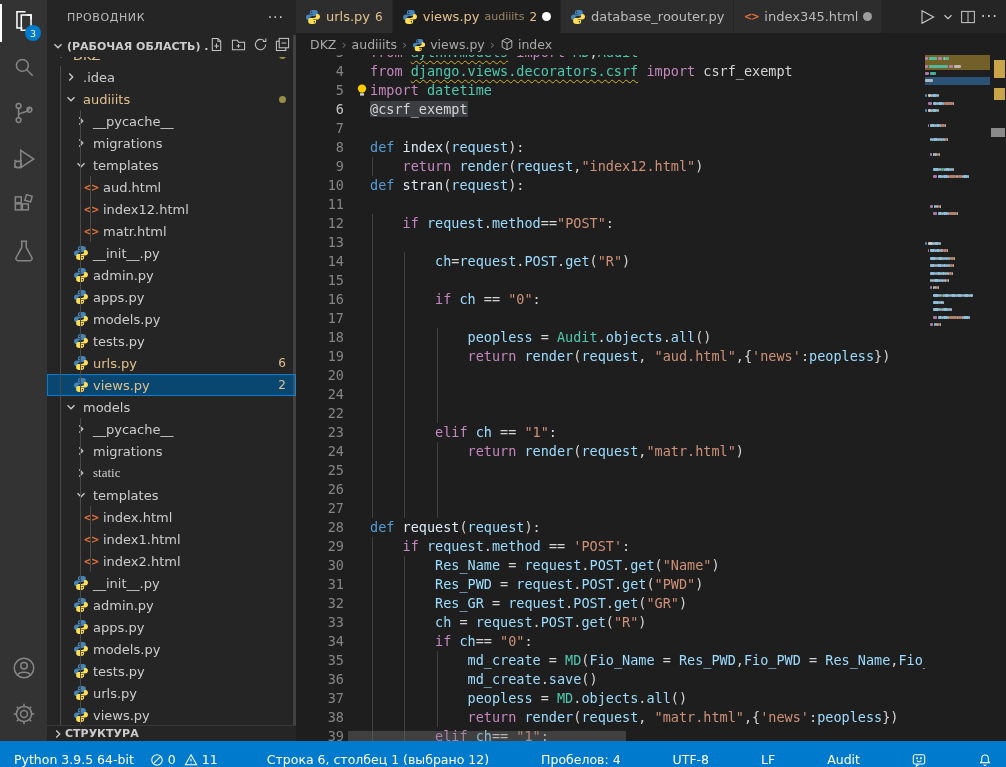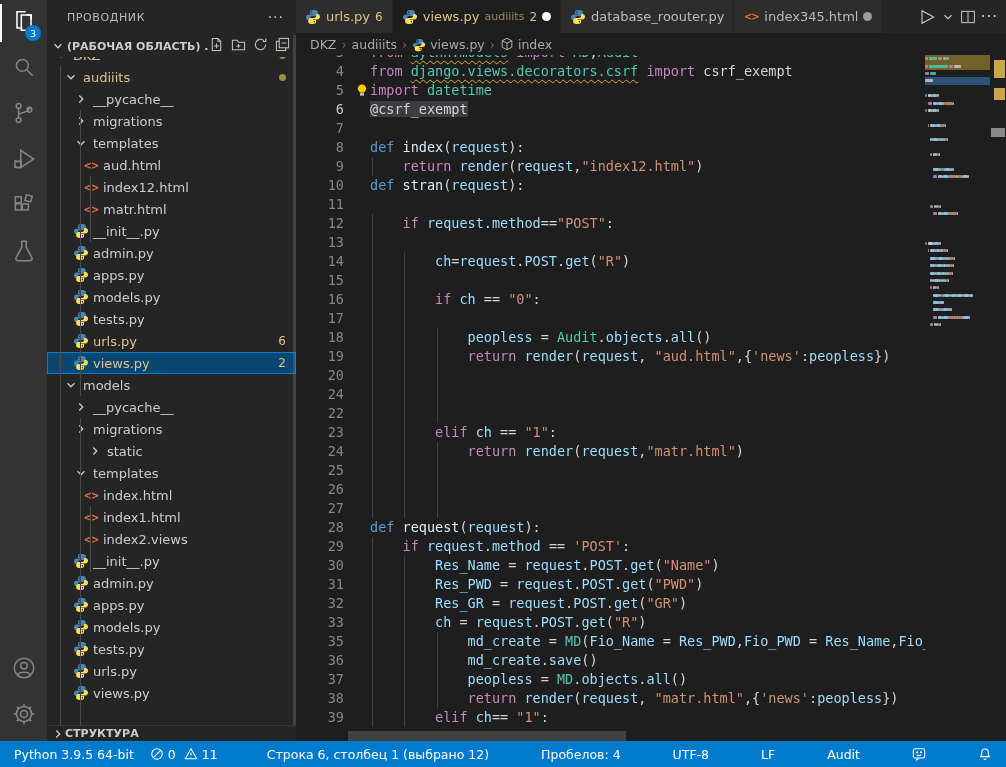--- a/index.html
+++ b/index.html
@@ -80,21 +80,21 @@
   .mrow { height:7.4px; position:relative; display:flex; align-items:center; }
   .mseg { height:3px; flex:none; border-radius:1px; opacity:.85; }
   .mrow.warnbg { background:rgba(200,160,50,.5); }
   .mrow.selbg2 { background:rgba(50,100,150,.75); }
   .ruler { position:absolute; top:0; right:0; bottom:0; width:16px; background:#1e1e1e; }
   .rmark { position:absolute; right:1px; }
 
   
   .statusbar { position:absolute; left:0; right:0; bottom:0; height:26px; background:#007acc; display:flex;
     align-items:center; color:#ffffff; font-size:12.5px; z-index:6; }
-  .st-item { display:flex; align-items:center; gap:4px; padding:0 8px; height:26px; cursor:pointer; }
+  .st-item { display:flex; align-items:flex-end; gap:4px; padding:0 8px; height:26px; cursor:pointer; }
   .st-left { display:flex; margin-left:6px; }
   .st-right { display:flex; margin-left:auto; margin-right:6px;gap:36px; }
   .st-item svg { stroke:#ffffff; fill:none; stroke-width:1.2; width:14px; height:14px; }
 </style>
 </head>
 <body>
 
 <div class="root">
 
   <div class="activitybar">
@@ -196,20 +196,28 @@
             <span class="ficon">
               <svg viewBox="0 0 16 16" width="14" height="14" stroke="#cccccc" fill="none" stroke-width="1.5">
                 <path d="M4 6l4 4 4-4"></path>
               </svg>
             </span>
             <span class="name">DKZ</span>
             <span class="right">
               <span class="tdot"></span>
             </span>
           </div>
+          <div class="trow" style="padding-left: 16px;">
+            <span class="ficon">
+              <svg viewBox="0 0 16 16" width="14" height="14" stroke="#cccccc" fill="none" stroke-width="1.5">
+                <path d="M6 4l4 4-4 4"></path>
+              </svg>
+            </span>
+            <span class="name">.idea</span>
+          </div>
           <div class="trow modified" style="padding-left: 16px;">
             <span class="ficon">
               <svg viewBox="0 0 16 16" width="14" height="14" stroke="#cccccc" fill="none" stroke-width="1.5">
                 <path d="M4 6l4 4 4-4"></path>
               </svg>
             </span>
             <span class="name">audiiits</span>
             <span class="right">
               <span class="tdot"></span>
             </span>
@@ -342,21 +350,21 @@
             <span class="name">__pycache__</span>
           </div>
           <div class="trow" style="padding-left: 26px;">
             <span class="ficon">
               <svg viewBox="0 0 16 16" width="14" height="14" stroke="#cccccc" fill="none" stroke-width="1.5">
                 <path d="M6 4l4 4-4 4"></path>
               </svg>
             </span>
             <span class="name">migrations</span>
           </div>
-          <div class="trow" style="padding-left: 40px;">
+          <div class="trow" style="padding-left: 26px; font-family: Liberation Serif, serif;">
             <span class="ficon">
               <svg viewBox="0 0 16 16" width="14" height="14" stroke="#cccccc" fill="none" stroke-width="1.5">
                 <path d="M6 4l4 4-4 4"></path>
               </svg>
             </span>
             <span class="name">static</span>
           </div>
           <div class="trow" style="padding-left: 26px;">
             <span class="ficon">
               <svg viewBox="0 0 16 16" width="14" height="14" stroke="#cccccc" fill="none" stroke-width="1.5">
@@ -374,21 +382,21 @@
           <div class="trow" style="padding-left: 36px;">
             <span class="ficon">
               <span class="html-ic">&lt;&gt;</span>
             </span>
             <span class="name">index1.html</span>
           </div>
           <div class="trow" style="padding-left: 36px;">
             <span class="ficon">
               <span class="html-ic">&lt;&gt;</span>
             </span>
-            <span class="name">index2.views</span>
+            <span class="name">index2.html</span>
           </div>
           <div class="trow" style="padding-left: 26px;">
             <span class="ficon">
               <svg viewBox="0 0 16 16" width="16" height="16">
                 <path fill="#4584b6" stroke="none" d="M7.9 1C6.1 1 4.9 1.8 4.9 3.2V5h3.2v.6H3.8C2.2 5.6 1 6.6 1 8.2c0 1.7 1 2.9 2.6 2.9h1.3V9.3C4.9 8 6 7 7.3 7h3.4c1.2 0 2.1-1 2.1-2.2V3.2C12.8 1.9 11.6 1 9.9 1zM6.6 2.4a.75.75 0 1 1 0 1.5.75.75 0 0 1 0-1.5z"></path>
                 <path fill="#ffde57" stroke="none" d="M8.1 15c1.8 0 3-.8 3-2.2V11H7.9v-.6h4.3c1.6 0 2.8-1 2.8-2.6 0-1.7-1-2.9-2.6-2.9h-1.3v1.8c0 1.3-1.1 2.3-2.4 2.3H5.3c-1.2 0-2.1 1-2.1 2.2v1.6C3.2 14.1 4.4 15 6.1 15zM9.4 13.6a.75.75 0 1 1 0-1.5.75.75 0 0 1 0 1.5z"></path>
               </svg>
             </span>
             <span class="name">__init__.py</span>
           </div>
@@ -585,20 +593,21 @@
             <div class="code-line"><span class="ln">24</span><span class="ltext"><span class="guide" style="left: 2px;"></span><span class="guide" style="left: 34.48px;"></span><span class="guide" style="left: 66.96px;"></span><span class="tk-p">            </span><span class="tk-k">return</span><span class="tk-p"> </span><span class="tk-v">render</span><span class="tk-p">(</span><span class="tk-v">request</span><span class="tk-p">,</span><span class="tk-s">"matr.html"</span><span class="tk-p">)</span></span></div>
             <div class="code-line"><span class="ln">25</span><span class="ltext"><span class="guide" style="left: 2px;"></span><span class="guide" style="left: 34.48px;"></span><span class="guide" style="left: 66.96px;"></span></span></div>
             <div class="code-line"><span class="ln">26</span><span class="ltext"><span class="guide" style="left: 2px;"></span><span class="guide" style="left: 34.48px;"></span><span class="guide" style="left: 66.96px;"></span></span></div>
             <div class="code-line"><span class="ln">27</span><span class="ltext"><span class="guide" style="left: 2px;"></span><span class="guide" style="left: 34.48px;"></span><span class="guide" style="left: 66.96px;"></span></span></div>
             <div class="code-line"><span class="ln">28</span><span class="ltext"><span class="tk-d">def</span><span class="tk-p"> </span><span class="tk-f">request</span><span class="tk-p">(</span><span class="tk-v">request</span><span class="tk-p">):</span></span></div>
             <div class="code-line"><span class="ln">29</span><span class="ltext"><span class="guide" style="left: 2px;"></span><span class="tk-p">    </span><span class="tk-k">if</span><span class="tk-p"> </span><span class="tk-v">request</span><span class="tk-p">.</span><span class="tk-v">method</span><span class="tk-p"> == </span><span class="tk-s">'POST'</span><span class="tk-p">:</span></span></div>
             <div class="code-line"><span class="ln">30</span><span class="ltext"><span class="guide" style="left: 2px;"></span><span class="guide" style="left: 34.48px;"></span><span class="tk-p">        </span><span class="tk-v">Res_Name</span><span class="tk-p"> = </span><span class="tk-v">request</span><span class="tk-p">.</span><span class="tk-v">POST</span><span class="tk-p">.</span><span class="tk-v">get</span><span class="tk-p">(</span><span class="tk-s">"Name"</span><span class="tk-p">)</span></span></div>
             <div class="code-line"><span class="ln">31</span><span class="ltext"><span class="guide" style="left: 2px;"></span><span class="guide" style="left: 34.48px;"></span><span class="tk-p">        </span><span class="tk-v">Res_PWD</span><span class="tk-p"> = </span><span class="tk-v">request</span><span class="tk-p">.</span><span class="tk-v">POST</span><span class="tk-p">.</span><span class="tk-v">get</span><span class="tk-p">(</span><span class="tk-s">"PWD"</span><span class="tk-p">)</span></span></div>
             <div class="code-line"><span class="ln">32</span><span class="ltext"><span class="guide" style="left: 2px;"></span><span class="guide" style="left: 34.48px;"></span><span class="tk-p">        </span><span class="tk-v">Res_GR</span><span class="tk-p"> = </span><span class="tk-v">request</span><span class="tk-p">.</span><span class="tk-v">POST</span><span class="tk-p">.</span><span class="tk-v">get</span><span class="tk-p">(</span><span class="tk-s">"GR"</span><span class="tk-p">)</span></span></div>
             <div class="code-line"><span class="ln">33</span><span class="ltext"><span class="guide" style="left: 2px;"></span><span class="guide" style="left: 34.48px;"></span><span class="tk-p">        </span><span class="tk-v">ch</span><span class="tk-p"> = </span><span class="tk-v">request</span><span class="tk-p">.</span><span class="tk-v">POST</span><span class="tk-p">.</span><span class="tk-v">get</span><span class="tk-p">(</span><span class="tk-s">"R"</span><span class="tk-p">)</span></span></div>
+            <div class="code-line"><span class="ln">34</span><span class="ltext"><span class="guide" style="left: 2px;"></span><span class="guide" style="left: 34.48px;"></span><span class="tk-p">        </span><span class="tk-k">if</span><span class="tk-p"> </span><span class="tk-v">ch</span><span class="tk-p">== </span><span class="tk-s">"0"</span><span class="tk-p">:</span></span></div>
             <div class="code-line"><span class="ln">35</span><span class="ltext"><span class="guide" style="left: 2px;"></span><span class="guide" style="left: 34.48px;"></span><span class="guide" style="left: 66.96px;"></span><span class="tk-p">            </span><span class="tk-v">md_create</span><span class="tk-p"> = </span><span class="tk-t">MD</span><span class="tk-p">(</span><span class="tk-v">Fio_Name</span><span class="tk-p"> = </span><span class="tk-v">Res_PWD</span><span class="tk-p">,</span><span class="tk-v">Fio_PWD</span><span class="tk-p"> = </span><span class="tk-v">Res_Name</span><span class="tk-p">,</span><span class="tk-v">Fio_</span></span></div>
             <div class="code-line"><span class="ln">36</span><span class="ltext"><span class="guide" style="left: 2px;"></span><span class="guide" style="left: 34.48px;"></span><span class="guide" style="left: 66.96px;"></span><span class="tk-p">            </span><span class="tk-v">md_create</span><span class="tk-p">.</span><span class="tk-v">save</span><span class="tk-p">()</span></span></div>
             <div class="code-line"><span class="ln">37</span><span class="ltext"><span class="guide" style="left: 2px;"></span><span class="guide" style="left: 34.48px;"></span><span class="guide" style="left: 66.96px;"></span><span class="tk-p">            </span><span class="tk-v">peopless</span><span class="tk-p"> = </span><span class="tk-t">MD</span><span class="tk-p">.</span><span class="tk-v">objects</span><span class="tk-p">.</span><span class="tk-v">all</span><span class="tk-p">()</span></span></div>
             <div class="code-line"><span class="ln">38</span><span class="ltext"><span class="guide" style="left: 2px;"></span><span class="guide" style="left: 34.48px;"></span><span class="guide" style="left: 66.96px;"></span><span class="tk-p">            </span><span class="tk-k">return</span><span class="tk-p"> </span><span class="tk-v">render</span><span class="tk-p">(</span><span class="tk-v">request</span><span class="tk-p">, </span><span class="tk-s">"matr.html"</span><span class="tk-p">,{</span><span class="tk-s">'news'</span><span class="tk-p">:</span><span class="tk-v">peopless</span><span class="tk-p">})</span></span></div>
             <div class="code-line"><span class="ln">39</span><span class="ltext"><span class="guide" style="left: 2px;"></span><span class="guide" style="left: 34.48px;"></span><span class="tk-p">        </span><span class="tk-k">elif</span><span class="tk-p"> </span><span class="tk-v">ch</span><span class="tk-p">== </span><span class="tk-s">"1"</span><span class="tk-p">:</span></span></div>
           </div>
         </div>
       <div class="hscroll"></div>
       <div class="minimap" id="minimap">
           <div class="mrow warnbg">

